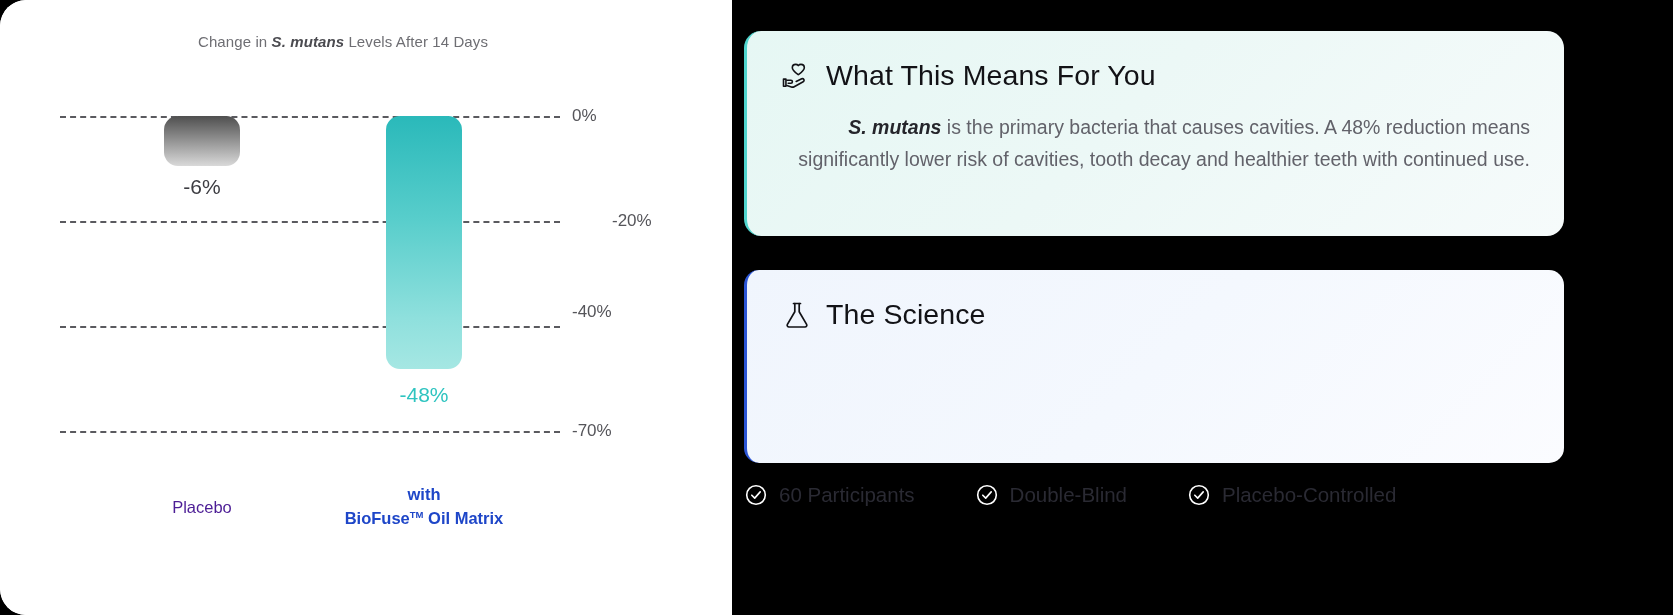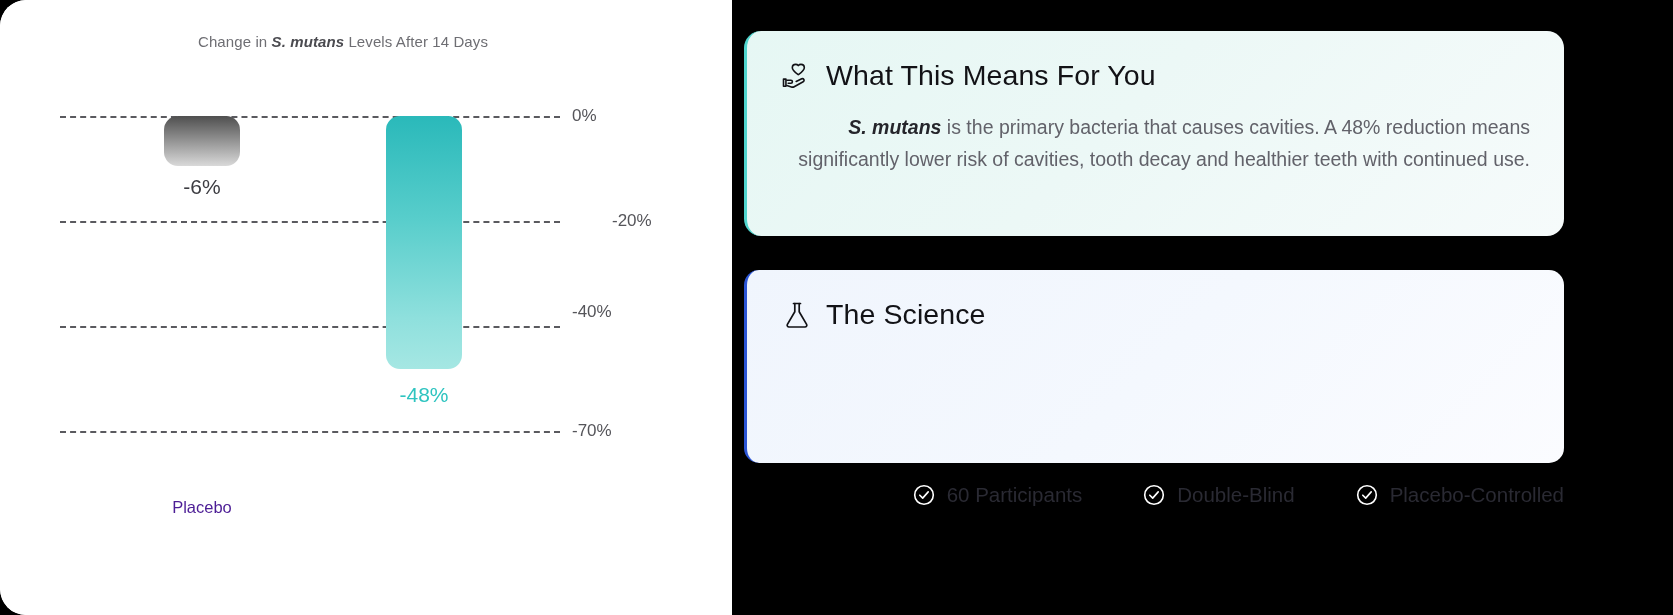--- a/index.html
+++ b/index.html
@@ -171,21 +171,21 @@
   .card-body sup { font-size: 11px; vertical-align: super; }
 
   
   .badges {
     position: absolute;
     top: 483px;
     left: 0;
     width: 820px;
     display: flex;
     align-items: center;
-    justify-content: flex-end;
+    justify-content: flex-start;
     gap: 60px;
   }
   .badge {
     display: flex;
     align-items: center;
     gap: 11px;
     color: #2a2a33;
     font-size: 20.5px;
     white-space: nowrap;
   }
@@ -216,20 +216,24 @@
         <div class="gridlabel" style="top:331px;">-70%</div>
 
         <div class="bar bar-placebo" style="left:104px; top:16px; width:76px; height:50px;"></div>
         <div class="bar-value placebo" style="left:104px; top:75px; width:76px;">-6%</div>
 
         <div class="bar bar-active" style="left:326px; top:16px; width:76px; height:253px;"></div>
         <div class="bar-value active" style="left:316px; top:283px; width:96px;">-48%</div>
 
         <div class="axis-label placebo" style="left:72px; top:396px; width:140px;">Placebo</div>
 
+        <div class="axis-label active" style="left:274px; top:383px; width:180px;">
+          <span>with</span><br>
+          <span>BioFuse<sup>TM</sup> Oil Matrix</span>
+        </div>
 
       </div>
     </div>
   </div>
 
   <div class="right-col">
 
     <div class="info-card card-means">
       <div class="card-head">
         <span class="glyph">

